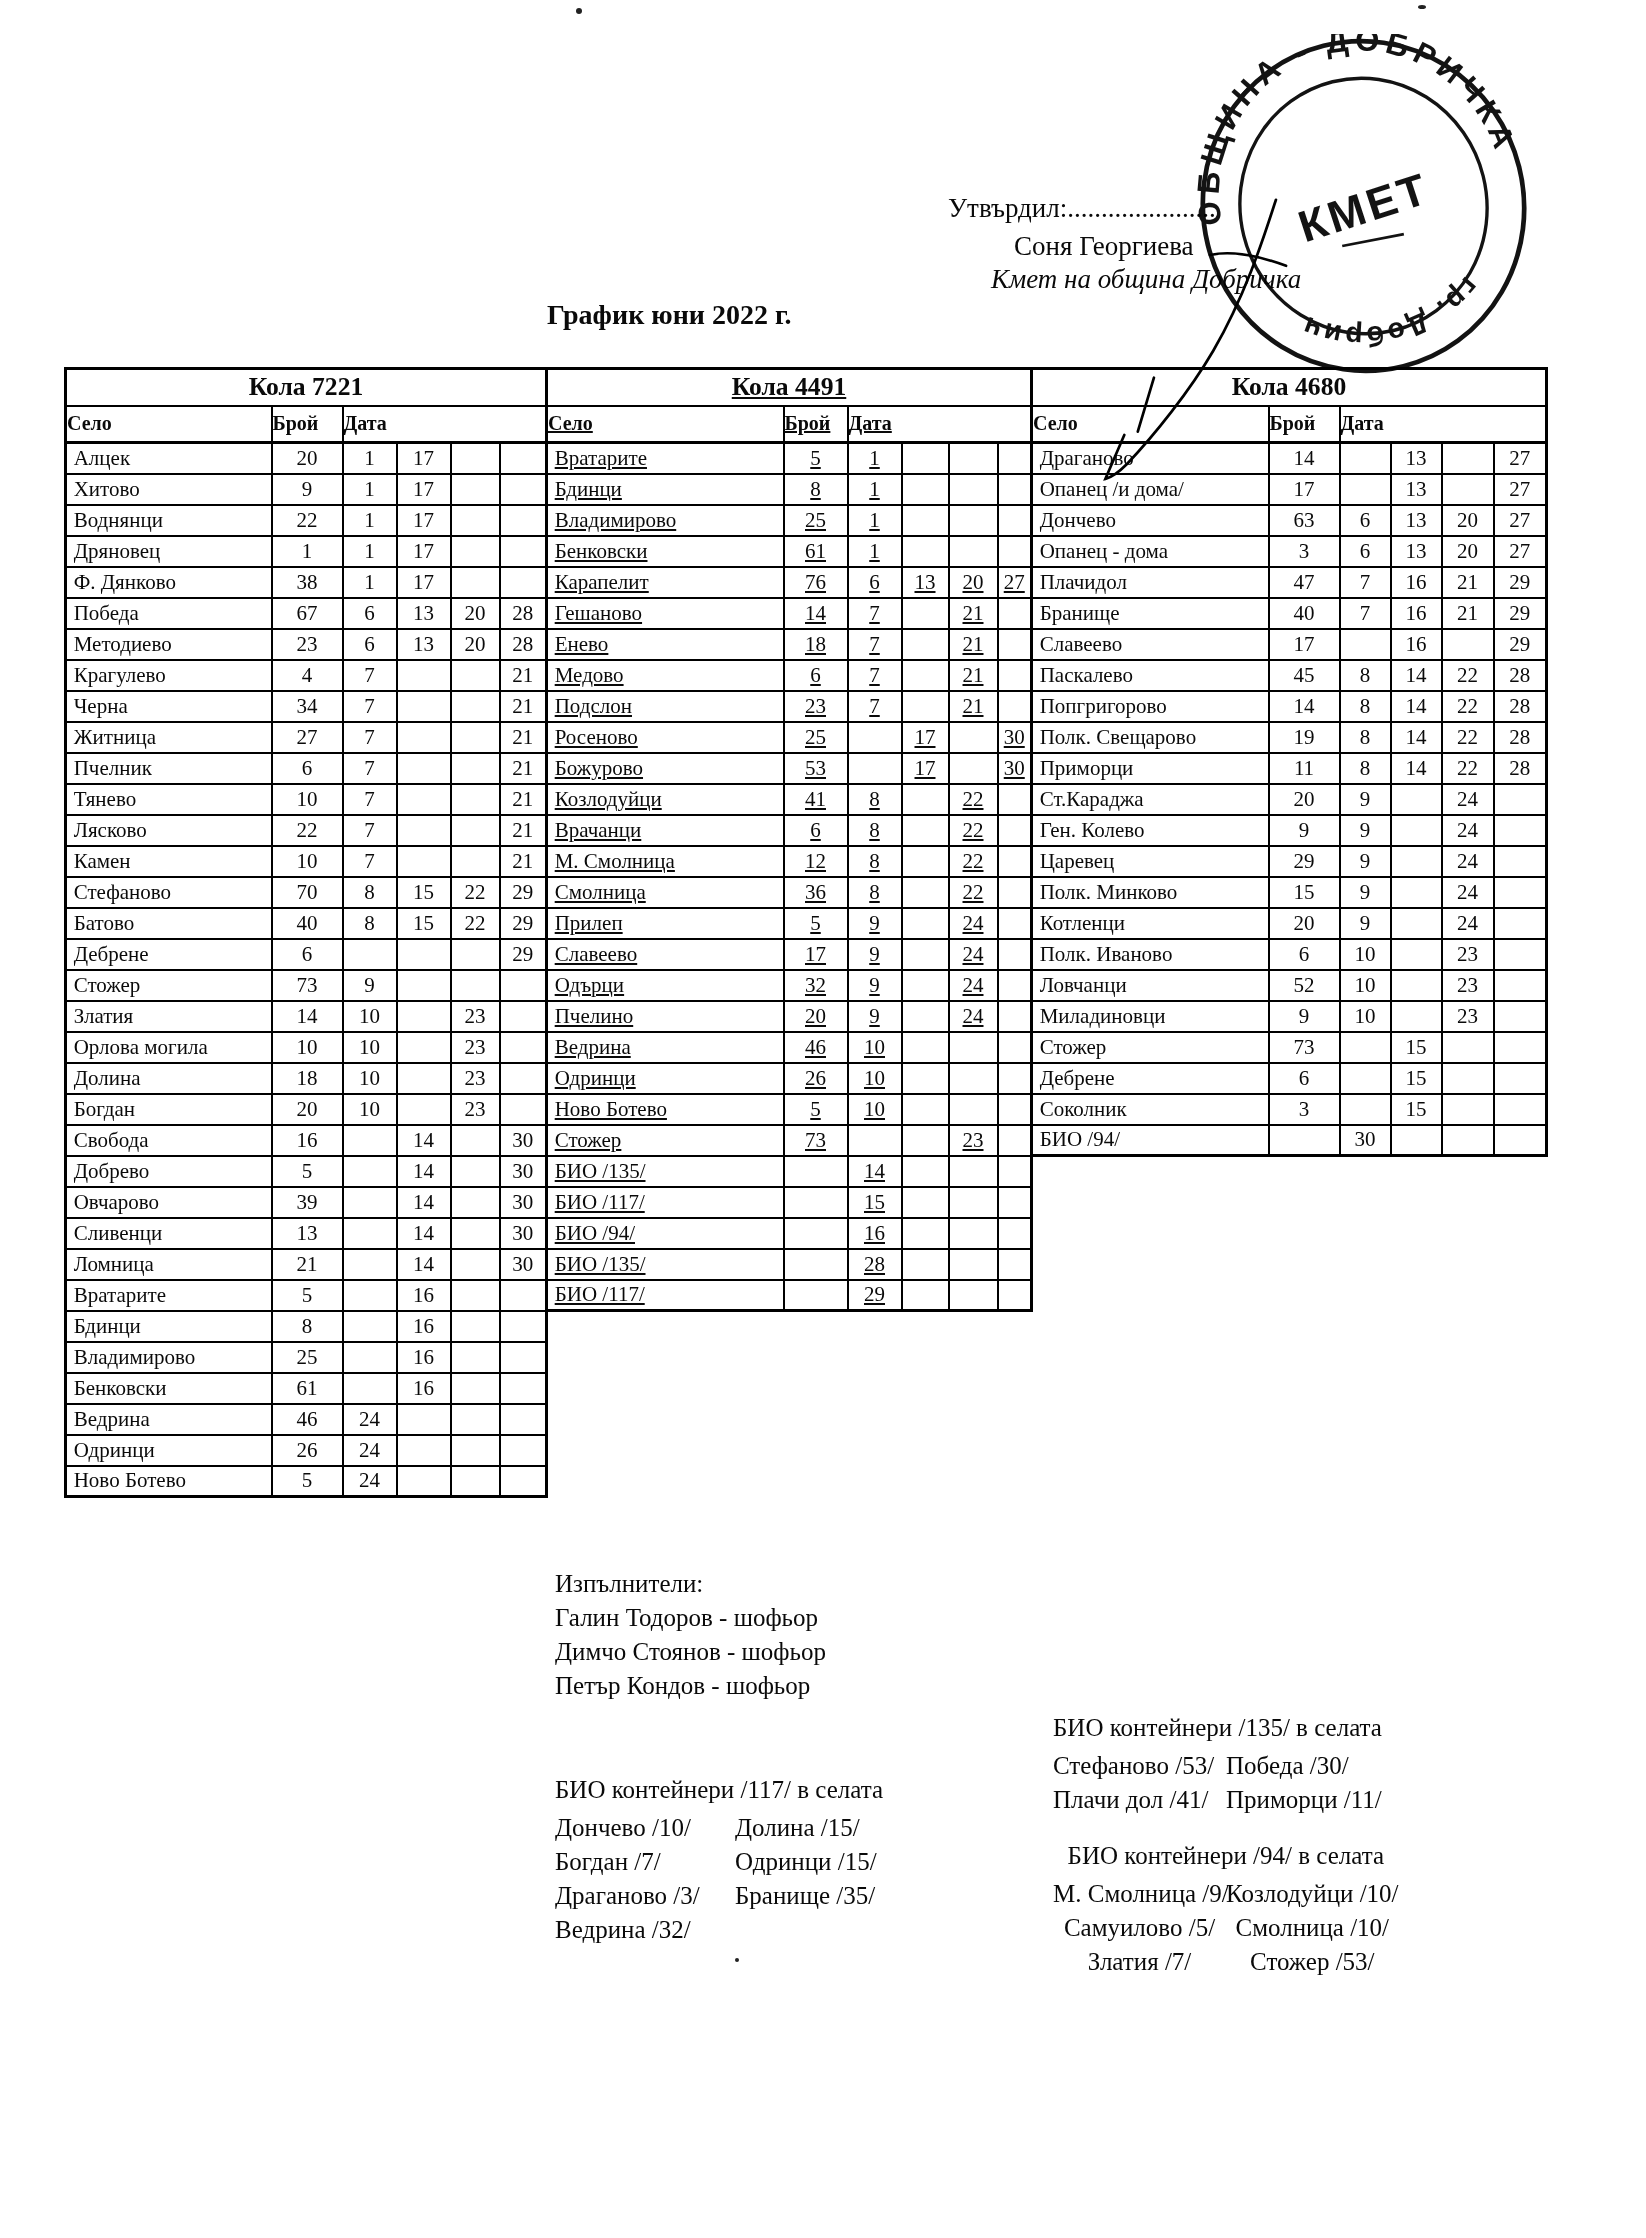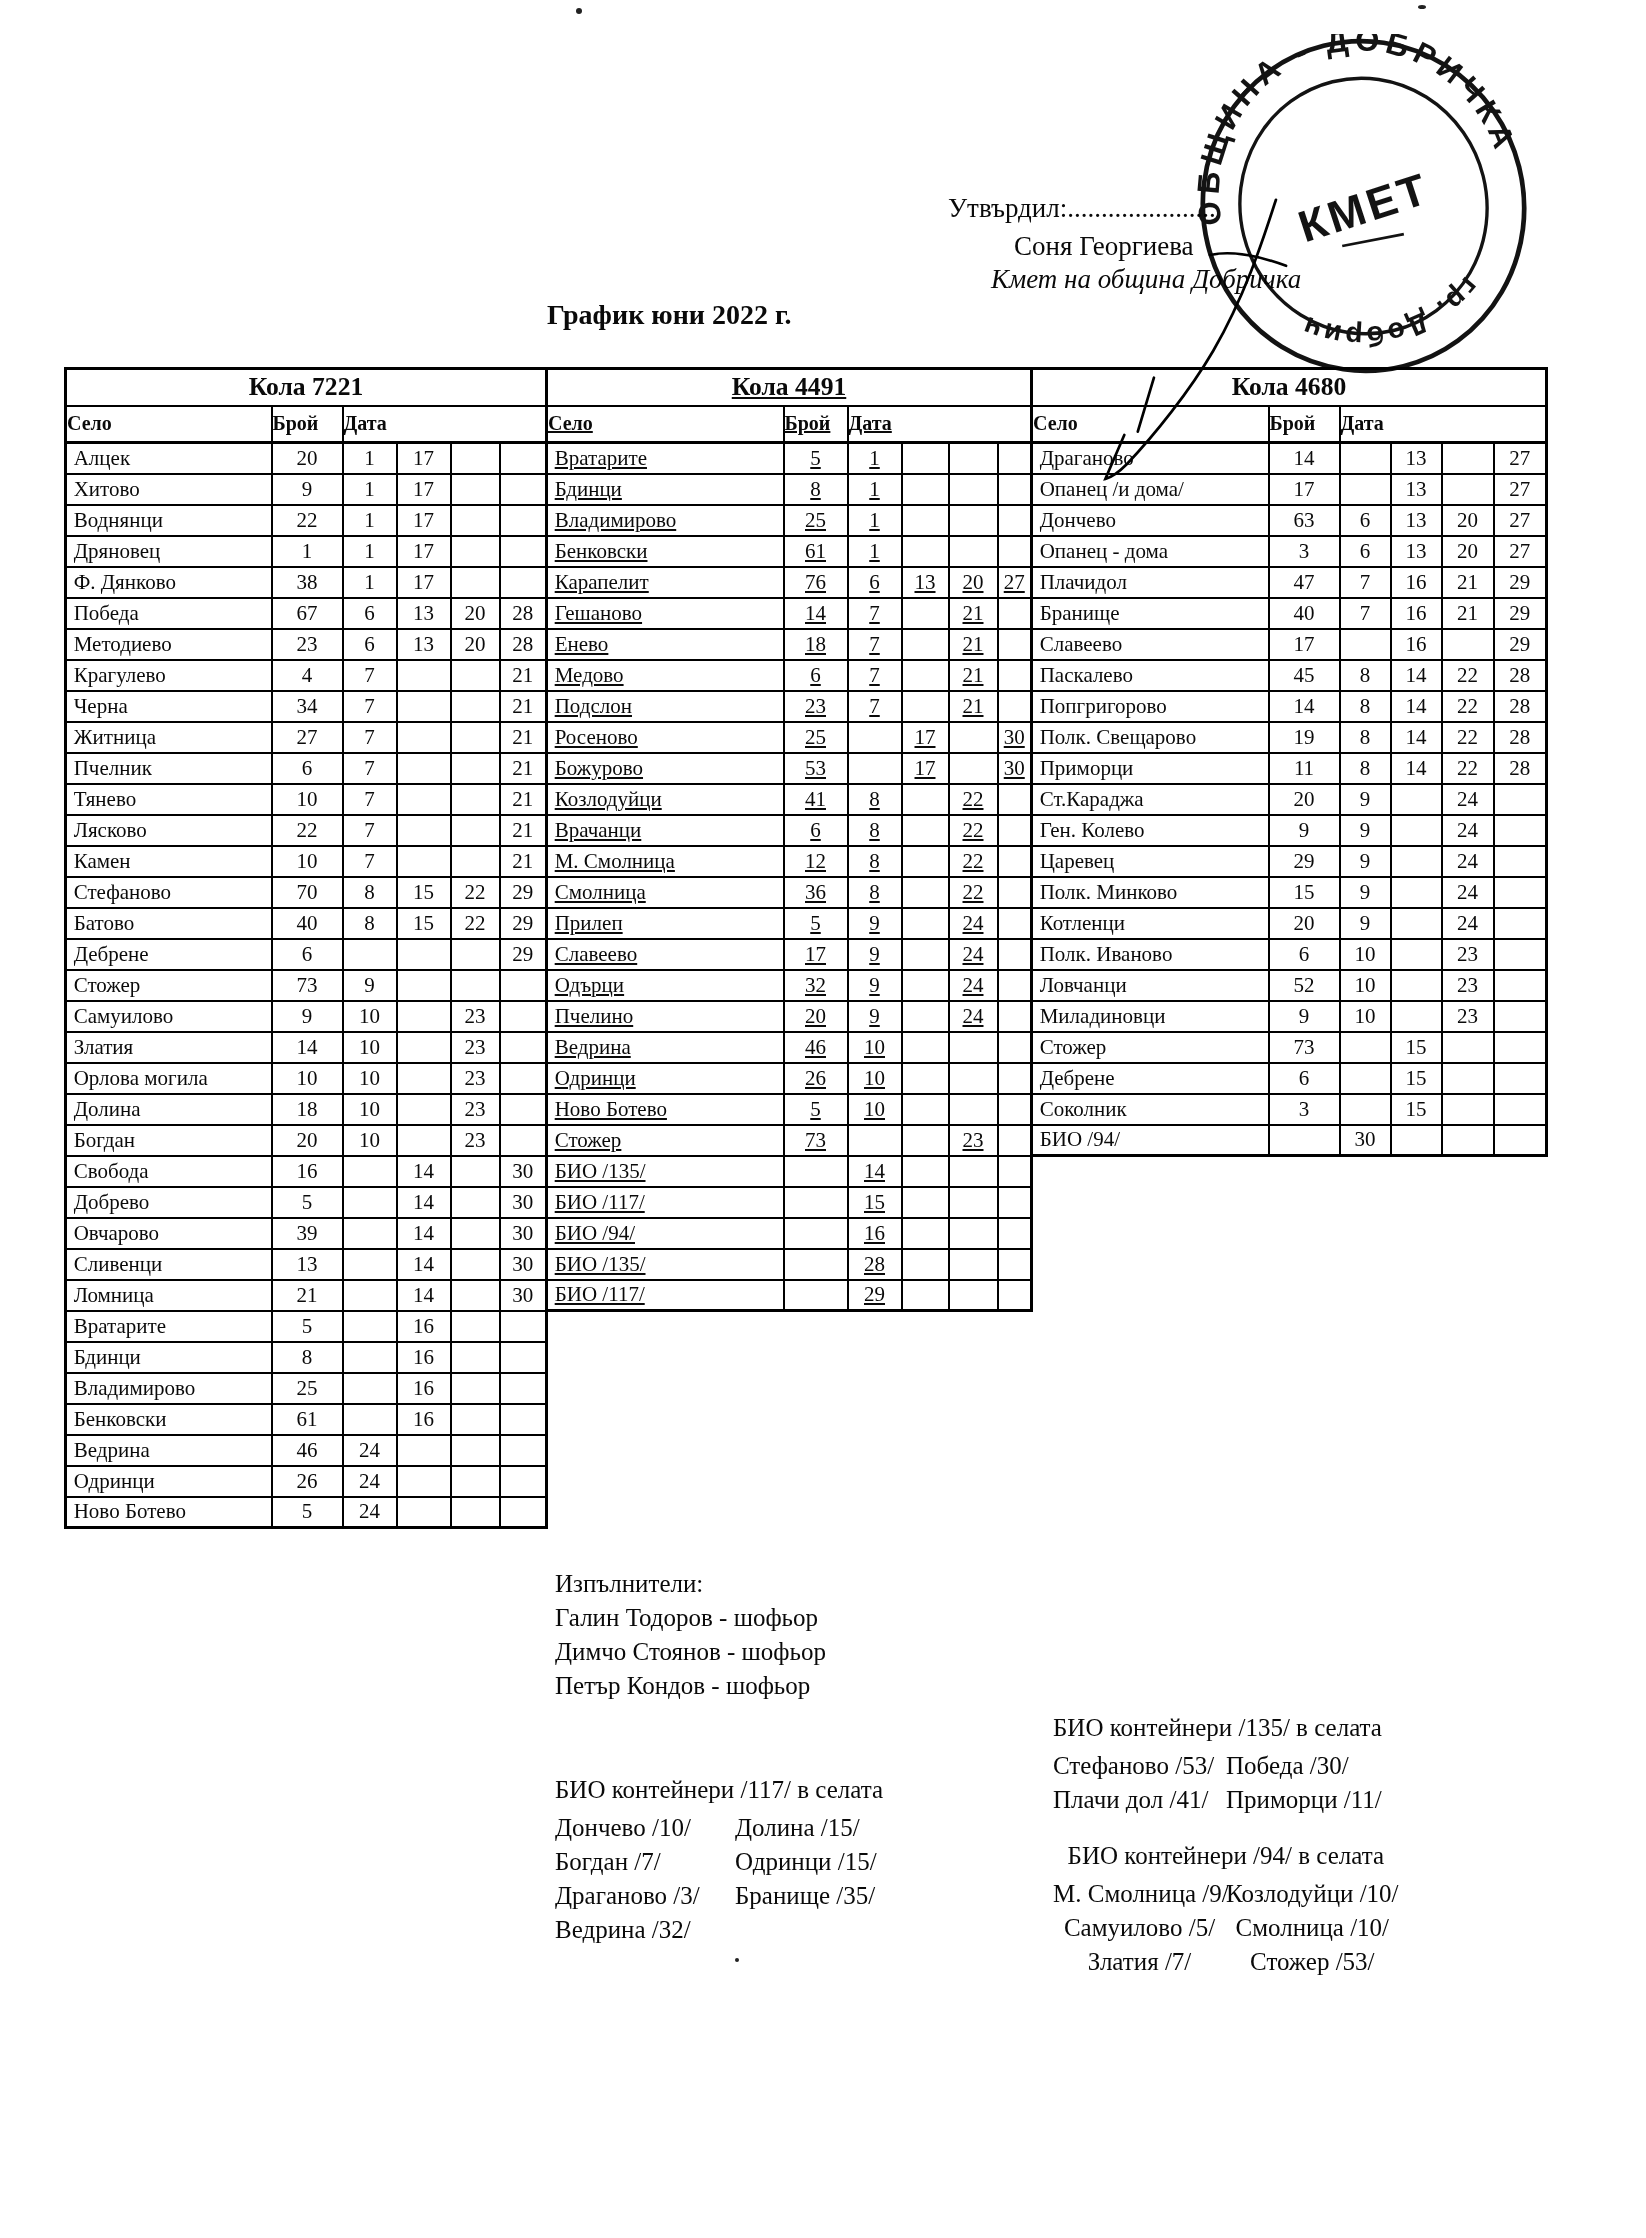--- a/index.html
+++ b/index.html
@@ -230,28 +230,20 @@
         </tr>
         <tr>
           <td class="village">Стожер</td>
           <td class="num">73</td>
           <td class="num">9</td>
           <td class="num"></td>
           <td class="num"></td>
           <td class="num"></td>
         </tr>
         <tr>
-          <td class="village">Самуилово</td>
-          <td class="num">9</td>
-          <td class="num">10</td>
-          <td class="num"></td>
-          <td class="num">23</td>
-          <td class="num"></td>
-        </tr>
-        <tr>
           <td class="village">Златия</td>
           <td class="num">14</td>
           <td class="num">10</td>
           <td class="num"></td>
           <td class="num">23</td>
           <td class="num"></td>
         </tr>
         <tr>
           <td class="village">Орлова могила</td>
           <td class="num">10</td>

